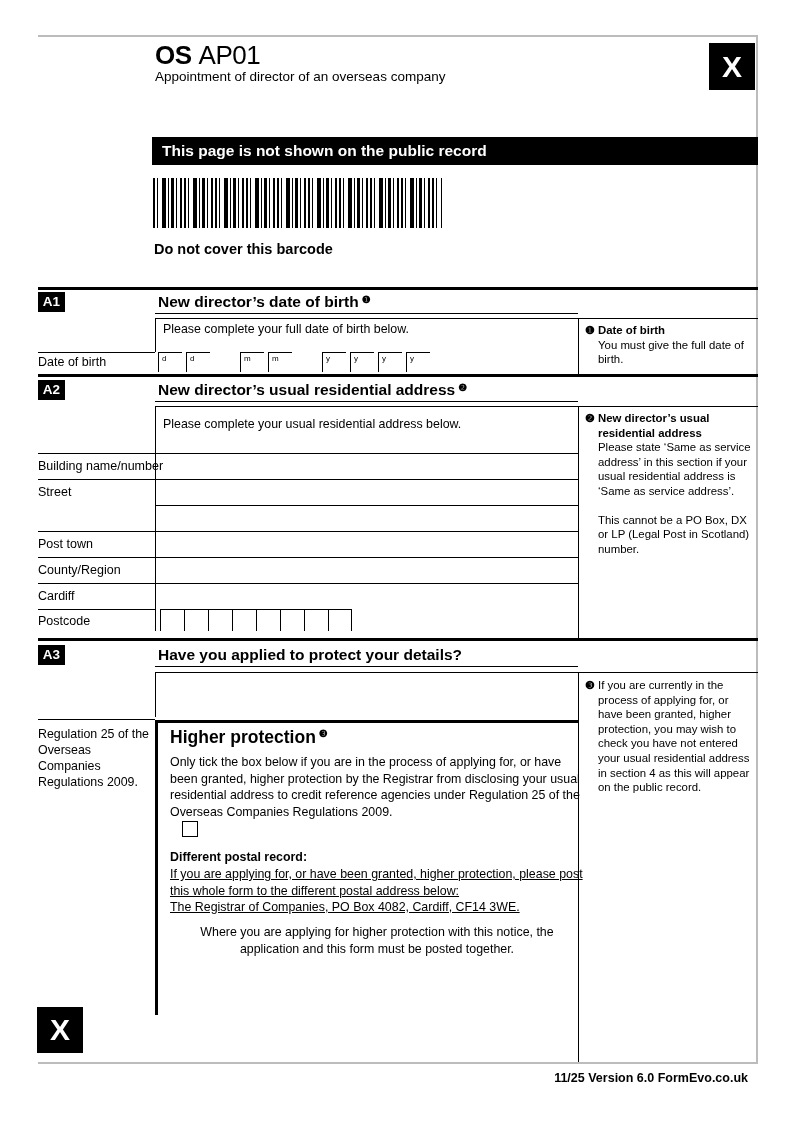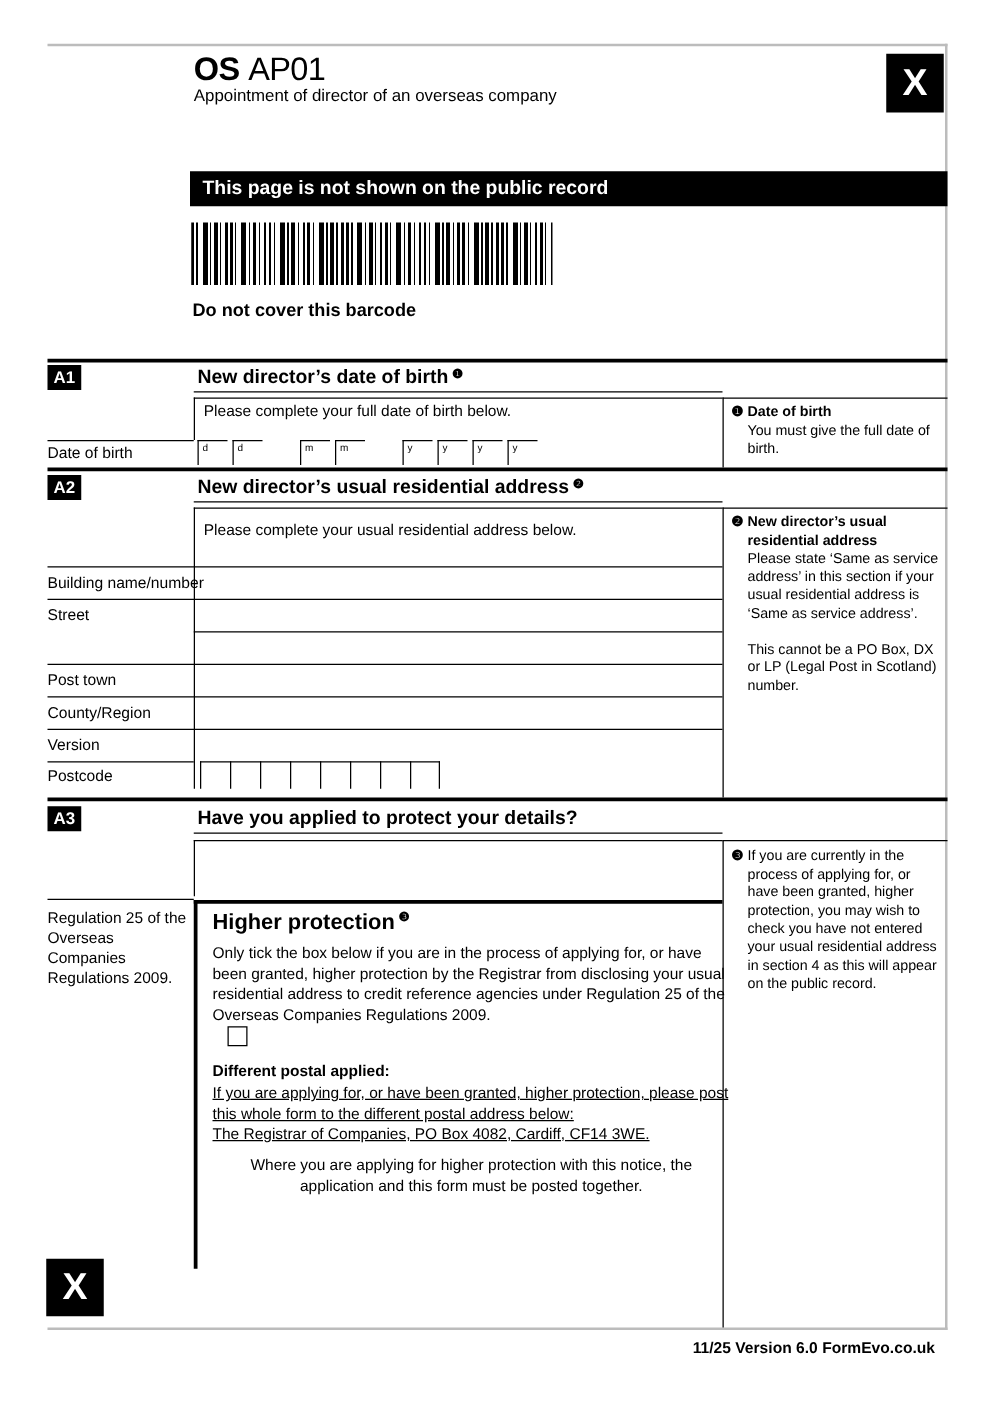--- a/index.html
+++ b/index.html
@@ -129,21 +129,21 @@
   <div class="hl" style="left:38px;top:531px;width:540px;"></div>
   <div class="hl" style="left:38px;top:557px;width:540px;"></div>
   <div class="hl" style="left:38px;top:583px;width:540px;"></div>
   <div class="hl" style="left:38px;top:609px;width:117px;"></div>
   <div class="vl" style="left:155px;top:406px;height:225px;"></div>
 
   <div class="field-label" style="left:38px;top:459px;">Building name/number</div>
   <div class="field-label" style="left:38px;top:485px;">Street</div>
   <div class="field-label" style="left:38px;top:537px;">Post town</div>
   <div class="field-label" style="left:38px;top:563px;">County/Region</div>
-  <div class="field-label" style="left:38px;top:589px;">Version</div>
+  <div class="field-label" style="left:38px;top:589px;">Cardiff</div>
   <div class="field-label" style="left:38px;top:614px;">Postcode</div>
 
   <div class="input-area" style="left:156px;top:454px;width:422px;height:24px;"></div>
   <div class="input-area" style="left:156px;top:480px;width:422px;height:24px;"></div>
   <div class="input-area" style="left:156px;top:506px;width:422px;height:24px;"></div>
   <div class="input-area" style="left:156px;top:532px;width:422px;height:24px;"></div>
   <div class="input-area" style="left:156px;top:558px;width:422px;height:24px;"></div>
   <div class="input-area" style="left:156px;top:584px;width:422px;height:24px;"></div>
 
   <div class="pc-cell" style="left:160px;top:609px;"></div>
@@ -181,21 +181,21 @@
   <div class="hl" style="left:38px;top:719px;width:117px;"></div>
   <div class="reg-label" style="left:38px;top:726px;width:112px;">Regulation 25 of the Overseas Companies Regulations 2009.</div>
 
   <div class="hl3" style="left:155px;top:720px;width:423px;"></div>
   <div class="vl3" style="left:155px;top:720px;height:295px;"></div>
   <div class="hp-title" style="left:170px;top:727px;">
     <span>Higher protection</span><span class="marker-sup">❸</span>
   </div>
   <div class="hp-text" style="left:170px;top:754px;width:414px;">Only tick the box below if you are in the process of applying for, or have been granted, higher protection by the Registrar from disclosing your usual residential address to credit reference agencies under Regulation 25 of the Overseas Companies Regulations 2009.</div>
   <div class="checkbox" style="left:182px;top:821px;"></div>
-  <div class="hp-text hp-bold" style="left:170px;top:849px;">Different postal applied:</div>
+  <div class="hp-text hp-bold" style="left:170px;top:849px;">Different postal record:</div>
   <div class="hp-text" style="left:170px;top:866px;width:414px;text-decoration:underline;">
     <div>If you are applying for, or have been granted, higher protection, please post this whole form to the different postal address below:</div>
     <div>The Registrar of Companies, PO Box 4082, Cardiff, CF14 3WE.</div>
   </div>
   <div class="hp-text" style="left:170px;top:924px;width:414px;text-align:center;">Where you are applying for higher protection with this notice, the application and this form must be posted together.</div>
 
   <div class="hl" style="left:578px;top:672px;width:180px;"></div>
   <div class="vl" style="left:578px;top:672px;height:390px;"></div>
   <div class="sidebar-note" style="left:585px;top:678px;width:168px;">
     <div class="note-row">

